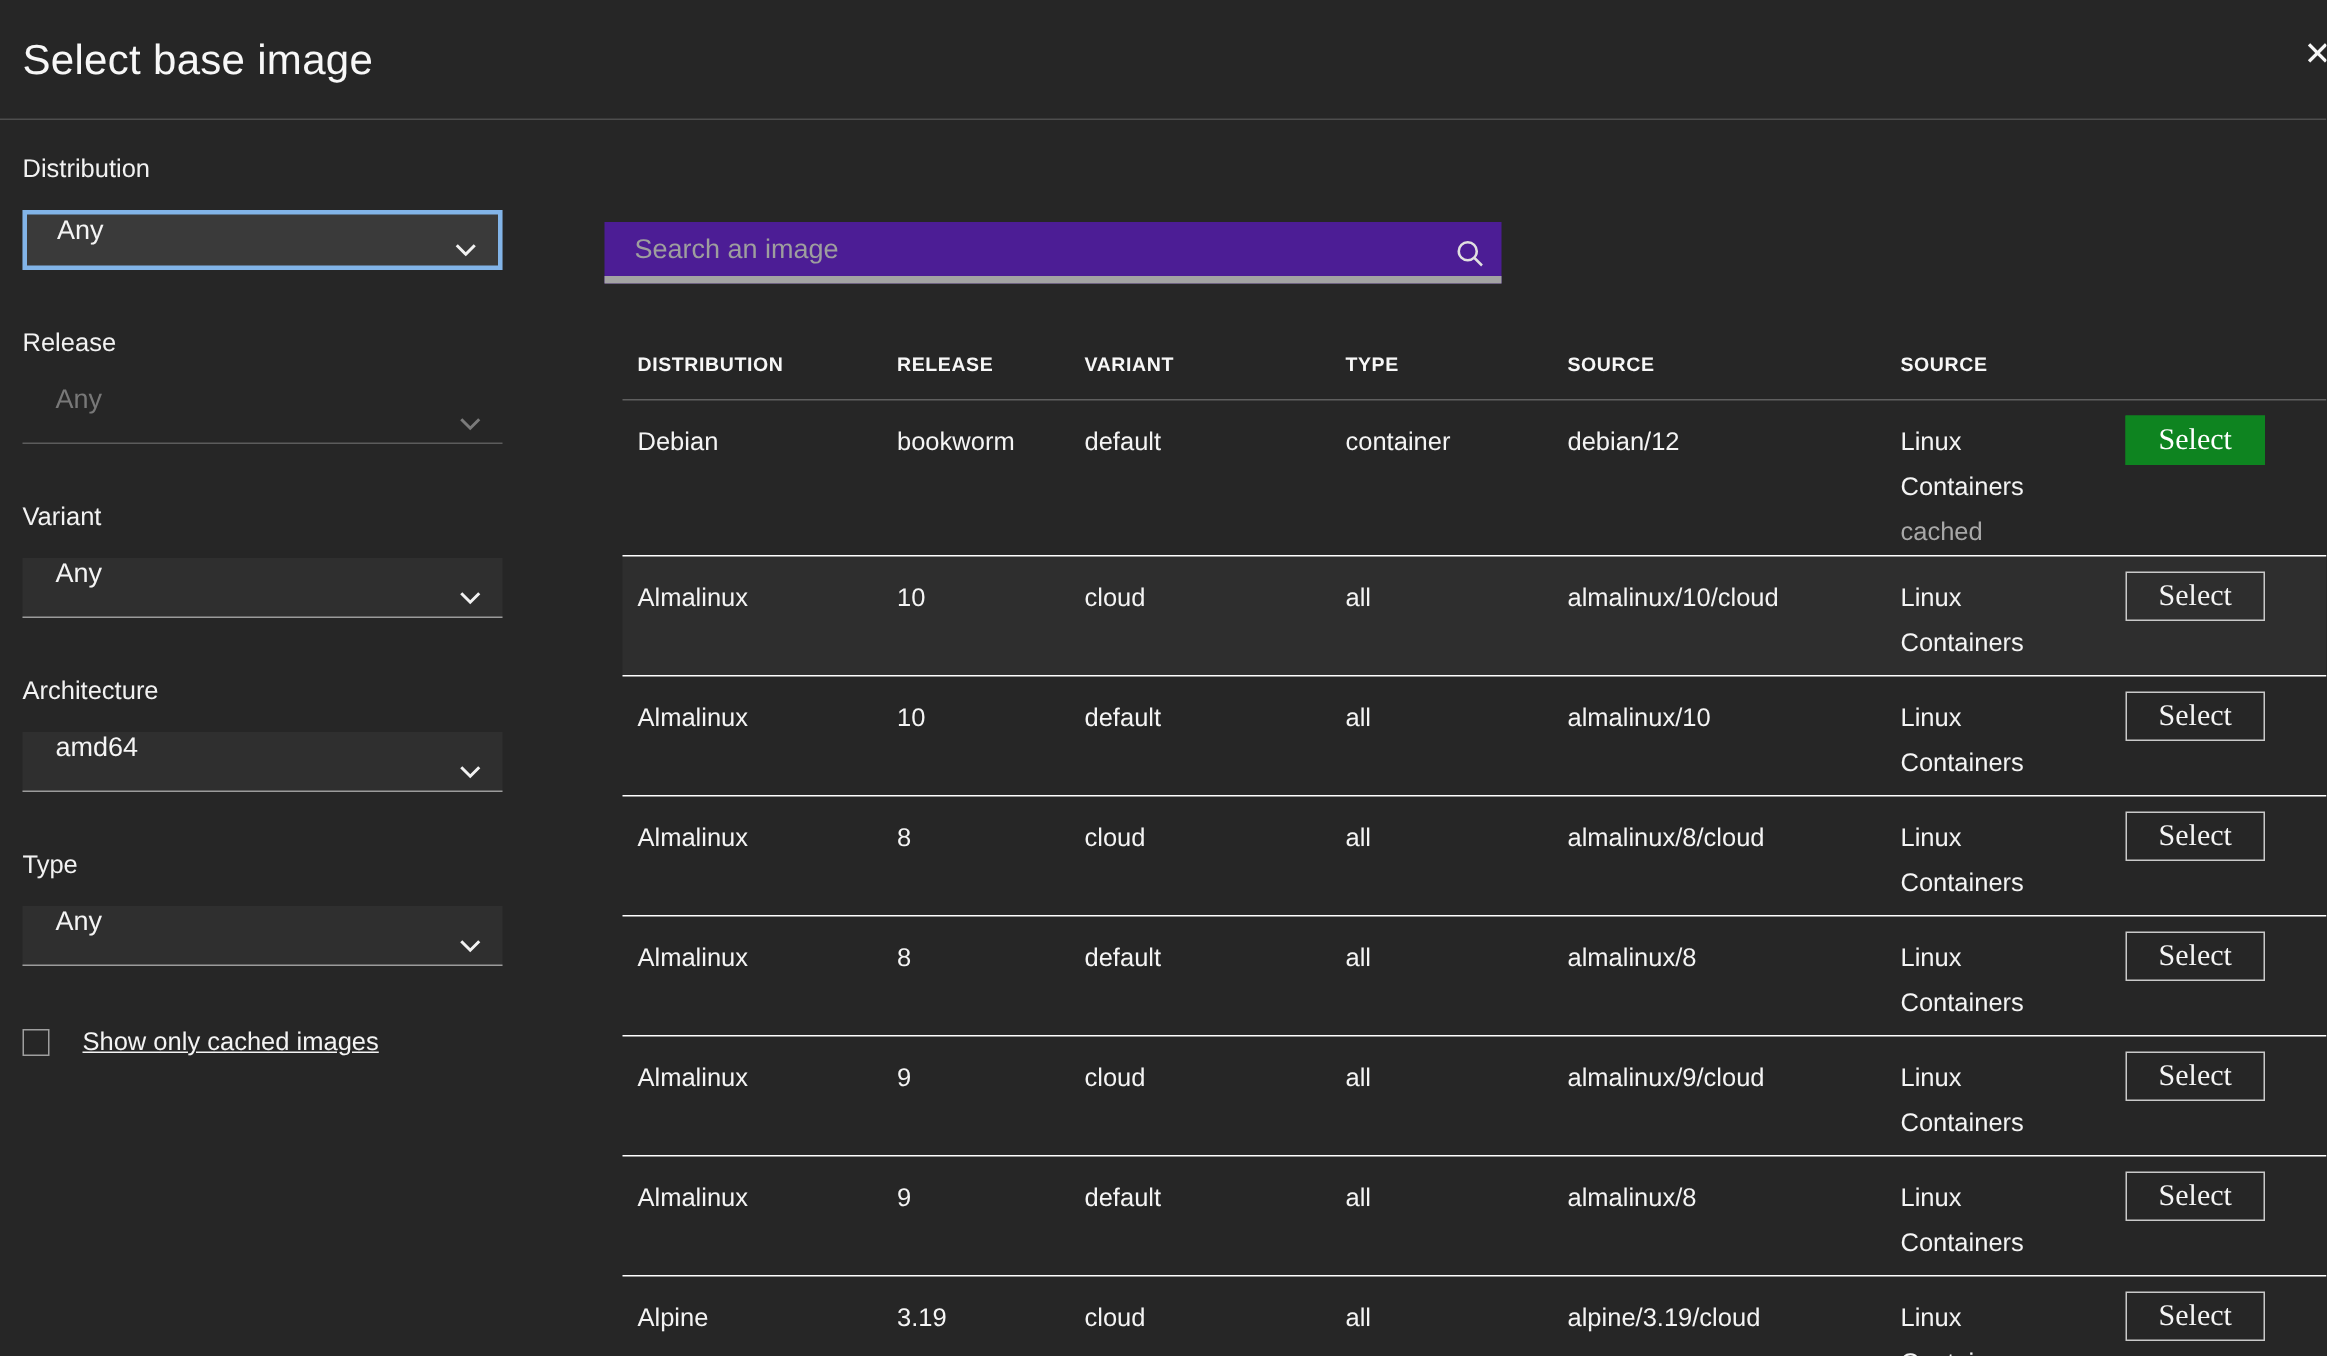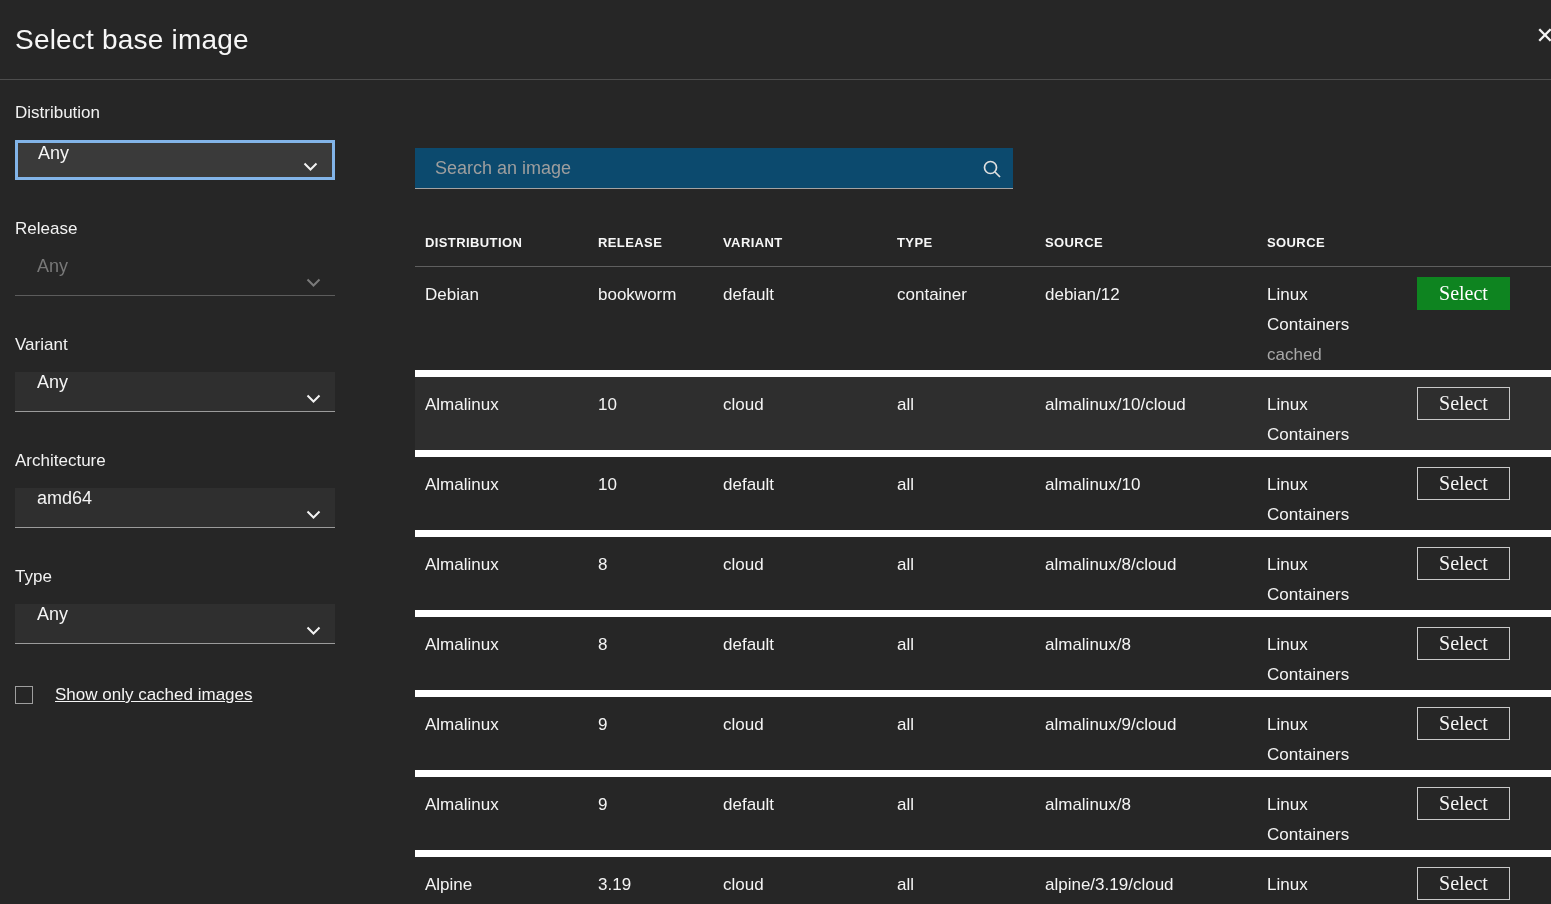--- a/index.html
+++ b/index.html
@@ -54,22 +54,22 @@
     display:flex; align-items:center; margin-top:41px; cursor:pointer;
   }
   .checkbox-box {
     width:18px; height:18px; border:1px solid #9e9e9e;
     background:transparent; margin-right:22px; flex:0 0 auto;
   }
   .checkbox-label { font-size:17px; color:#f4f4f4;text-decoration:underline; }
 
   
   .search-wrap {
-    position:absolute; left:415px; top:148px; width:598px; height:41px;
-    background:#0c4a6e; border-bottom:1px solid #a3a3a3;
+    position:absolute; left:403px; top:148px; width:598px; height:41px;
+    background:#4c1d95; border-bottom:5px solid #a3a3a3;
   }
   .search-input {
     width:100%; height:100%; background:transparent; border:none; outline:none;
     padding:0 40px 0 20px; font-size:18px; color:#f2f2f2;
     font-family:"Liberation Sans", sans-serif;
   }
   .search-input::placeholder { color:#9e9e9e; opacity:1; }
   .search-icon { position:absolute; right:10px; top:10px; }
 
   
@@ -81,21 +81,21 @@
   }
   .th {
     font-size:13px; font-weight:700; letter-spacing:.4px;
     color:#f7f7f7; padding-top:15px;
   }
   .th:first-child { padding-left:10px; }
   .trow {
     display:grid;
     grid-template-columns:183px 125px 174px 148px 222px 150px 134px;
     min-height:80px;
-    border-top:7px solid #ffffff;
+    border-top:1px solid #ffffff;
   }
   .trow:first-child { border-top:none; }
   .trow.highlighted { background:#2e2e2e; }
   .td {
     font-size:17px; color:#f4f4f4; padding-top:16px; line-height:24px;
   }
   .td:first-child { padding-left:10px; }
   .td-source { line-height:30px; padding-top:13px; padding-right:36px; }
   .td-source .cached { display:block; color:#a8a8a8; }
   .td-btn { padding-top:10px; }

